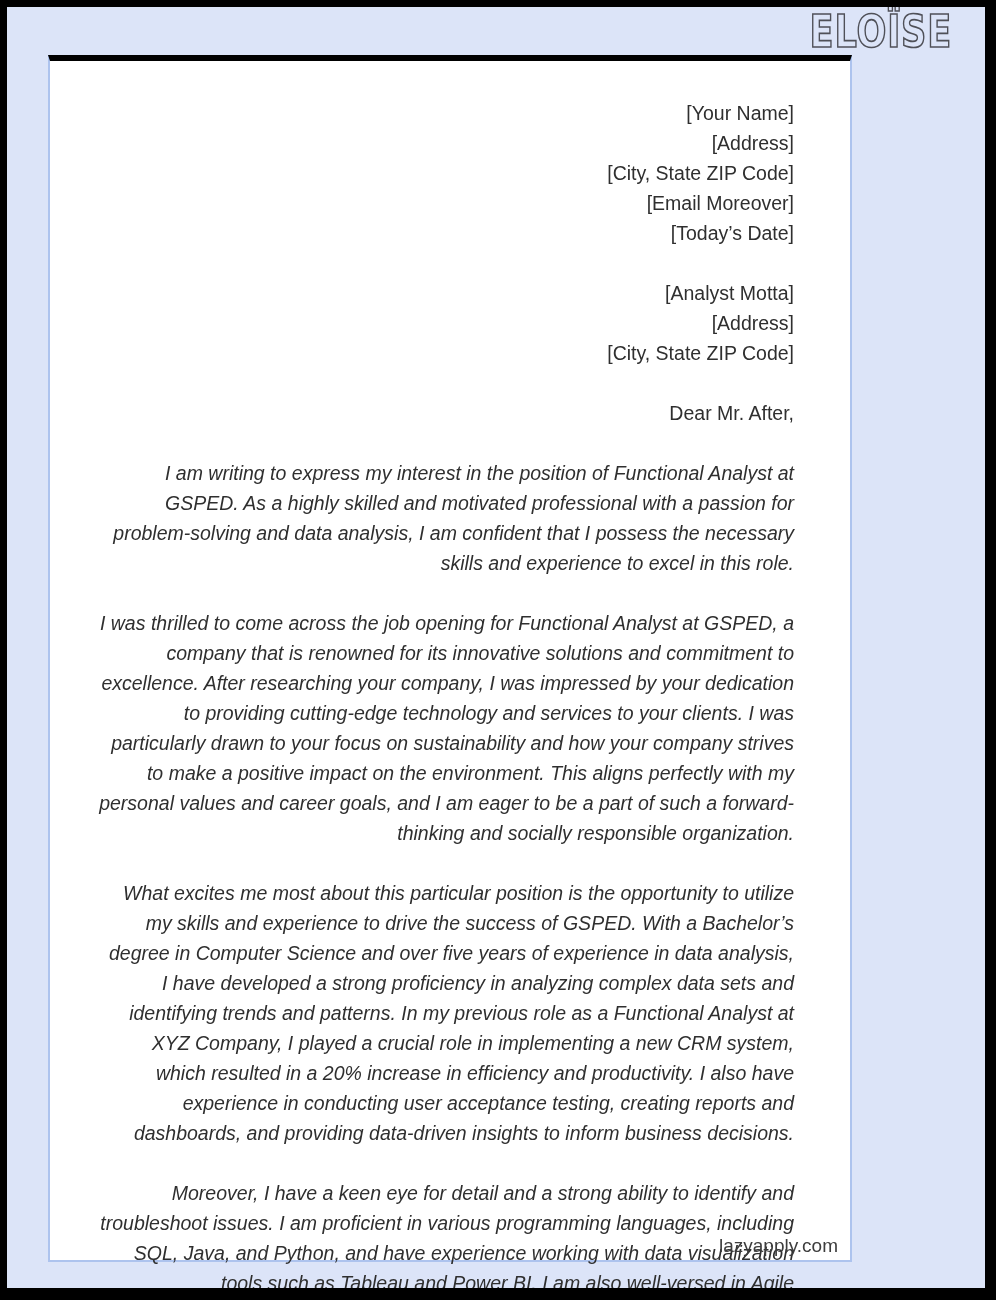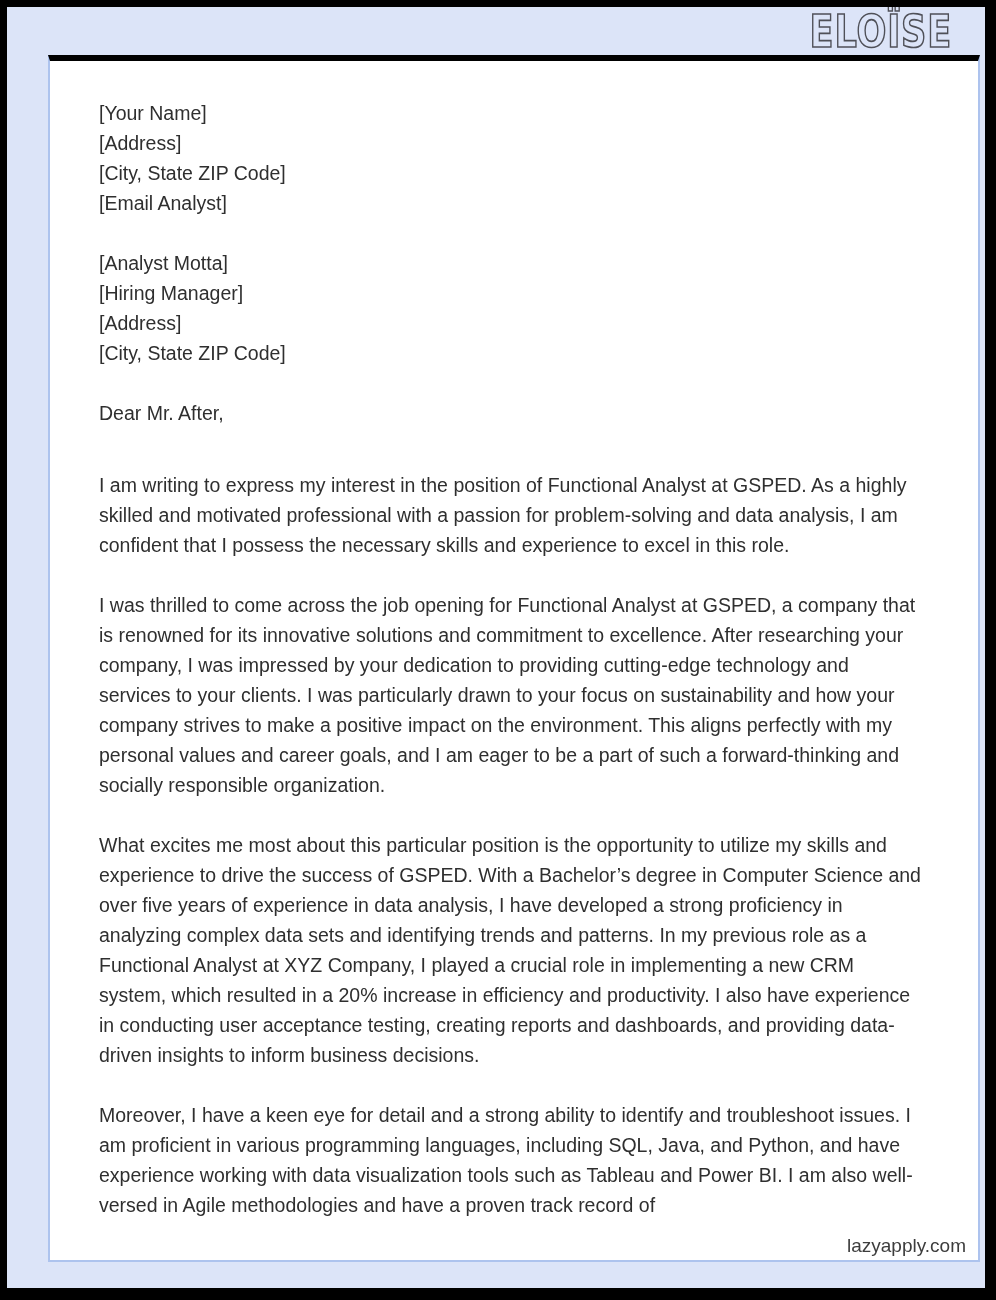--- a/index.html
+++ b/index.html
@@ -38,38 +38,39 @@
     transform:scaleX(0.80);
     transform-origin:right center;
     line-height:1;
     white-space:nowrap;
   }
 
   .letter-box{
     position:absolute;
     left:41px;
     top:48px;
-    width:932px;
+    width:804px;
     height:1207px;
     background:#ffffff;
     border:2px solid var(--box-border);
     border-top:6px solid var(--top-bar);
     overflow:visible;
+    text-align:right;
   }
 
   .letter-content{
     padding:37px 56px 0 49px;
     font-size:19.5px;
     line-height:30px;
     color:var(--text);
   }
 
   .addr-line{white-space:pre;}
   .spacer{height:30px;}
-  .para{margin:12px 0 30px 0;}
+  .para{margin:0 0 30px 0;font-style:italic;}
 
   .watermark{
     position:absolute;
     right:12px;
     bottom:2px;
     font-size:19px;
     color:var(--watermark);
     line-height:1.2;
   }
 </style>
@@ -79,26 +80,26 @@
 <div class="viewport">
 
   <div class="logo">ELOÏSE</div>
 
   <div class="letter-box">
     <div class="letter-content">
 
       <div class="addr-line">[Your Name]</div>
       <div class="addr-line">[Address]</div>
       <div class="addr-line">[City, State ZIP Code]</div>
-      <div class="addr-line">[Email Analyst]</div>
+      <div class="addr-line">[Email Moreover]</div>
+      <div class="addr-line">[Today’s Date]</div>
 
       <div class="spacer"></div>
 
       <div class="addr-line">[Analyst Motta]</div>
-      <div class="addr-line">[Hiring Manager]</div>
       <div class="addr-line">[Address]</div>
       <div class="addr-line">[City, State ZIP Code]</div>
 
       <div class="spacer"></div>
 
       <div class="addr-line">Dear Mr. After,</div>
 
       <div class="spacer"></div>
 
       <p class="para">I am writing to express my interest in the position of Functional Analyst at GSPED. As a highly skilled and motivated professional with a passion for problem-solving and data analysis, I am confident that I possess the necessary skills and experience to excel in this role.</p>

